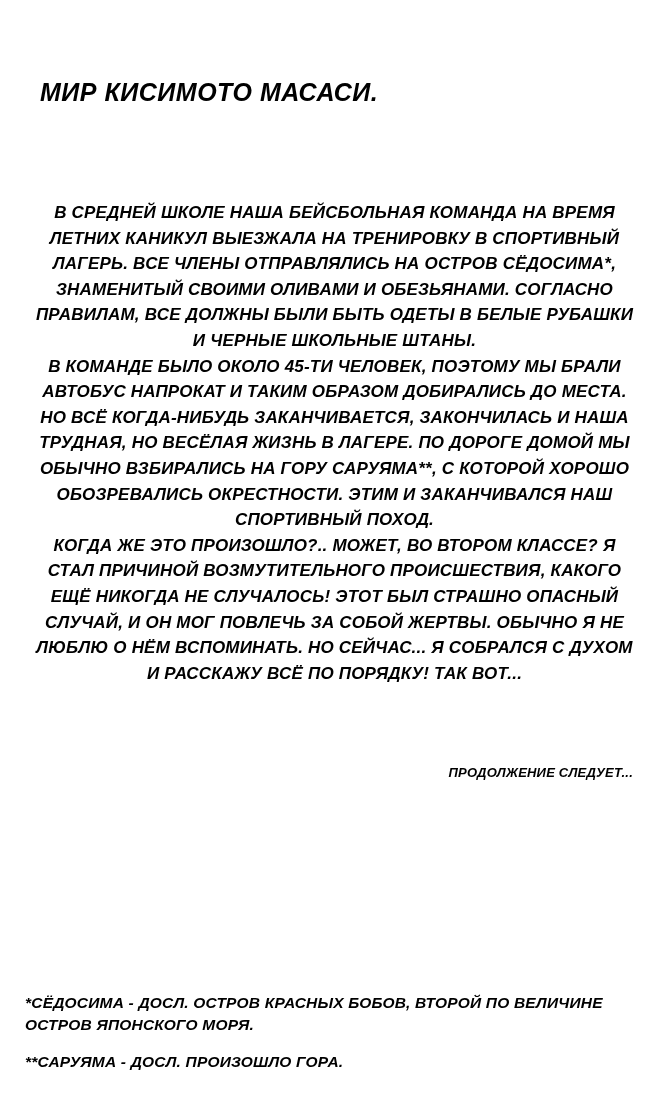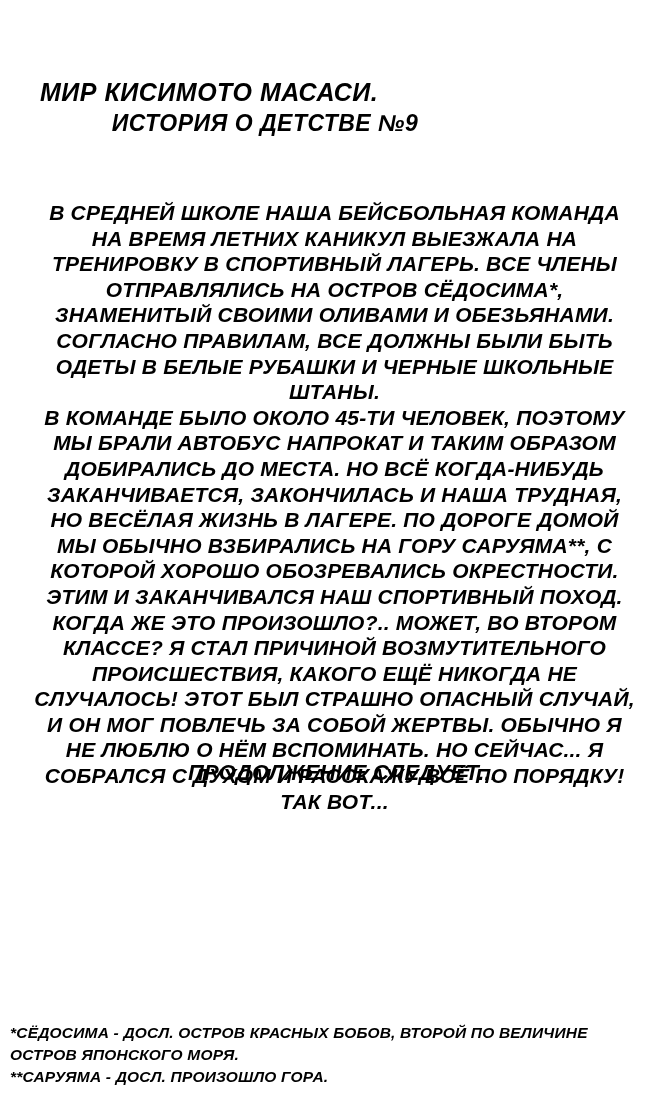--- a/index.html
+++ b/index.html
@@ -52,64 +52,63 @@
   .body-block {
     position: absolute;
     left: 34px;
     top: 200px;
     width: 601px;
     text-align: center;
   }
   .para {
     font-weight: bold;
     font-style: italic;
-    font-size: 21px;
+    font-size: 17px;
     line-height: 25.6px;
     letter-spacing: 0.2px;
     margin: 0;
   }
 
   .closing {
     position: absolute;
-    left: 42px;
+    left: 32px;
     top: 760px;
     width: 601px;
-    text-align: center;
+    text-align: right;
     font-weight: bold;
     font-style: italic;
-    font-size: 22px;
+    font-size: 13px;
     line-height: 25.6px;
     letter-spacing: 0.2px;
     padding-right: 6px;
   }
 
   .footnotes {
     position: absolute;
     left: 10px;
     bottom: 12px;
     width: 620px;
     text-align: left;
   }
   .footnote {
     font-weight: bold;
     font-style: italic;
     font-size: 15.5px;
     line-height: 22px;
     letter-spacing: 0.2px;
-    margin: 0;
+    margin: 15px;
   }
 </style>
 </head>
 <body>
 
 <div class="page">
 
   <div class="title-block">
     <div class="title-line1">МИР КИСИМОТО МАСАСИ.</div>
-    <div class="title-line2">ИСТОРИЯ О ДЕТСТВЕ №9</div>
   </div>
 
   <div class="body-block">
     <p class="para">В СРЕДНЕЙ ШКОЛЕ НАША БЕЙСБОЛЬНАЯ КОМАНДА НА ВРЕМЯ ЛЕТНИХ КАНИКУЛ ВЫЕЗЖАЛА НА ТРЕНИРОВКУ В СПОРТИВНЫЙ ЛАГЕРЬ. ВСЕ ЧЛЕНЫ ОТПРАВЛЯЛИСЬ НА ОСТРОВ СЁДОСИМА*, ЗНАМЕНИТЫЙ СВОИМИ ОЛИВАМИ И ОБЕЗЬЯНАМИ. СОГЛАСНО ПРАВИЛАМ, ВСЕ ДОЛЖНЫ БЫЛИ БЫТЬ ОДЕТЫ В БЕЛЫЕ РУБАШКИ И ЧЕРНЫЕ ШКОЛЬНЫЕ ШТАНЫ.</p>
     <p class="para">В КОМАНДЕ БЫЛО ОКОЛО 45-ТИ ЧЕЛОВЕК, ПОЭТОМУ МЫ БРАЛИ АВТОБУС НАПРОКАТ И ТАКИМ ОБРАЗОМ ДОБИРАЛИСЬ ДО МЕСТА. НО ВСЁ КОГДА-НИБУДЬ ЗАКАНЧИВАЕТСЯ, ЗАКОНЧИЛАСЬ И НАША ТРУДНАЯ, НО ВЕСЁЛАЯ ЖИЗНЬ В ЛАГЕРЕ. ПО ДОРОГЕ ДОМОЙ МЫ ОБЫЧНО ВЗБИРАЛИСЬ НА ГОРУ САРУЯМА**, С КОТОРОЙ ХОРОШО ОБОЗРЕВАЛИСЬ ОКРЕСТНОСТИ. ЭТИМ И ЗАКАНЧИВАЛСЯ НАШ СПОРТИВНЫЙ ПОХОД.</p>
     <p class="para">КОГДА ЖЕ ЭТО ПРОИЗОШЛО?.. МОЖЕТ, ВО ВТОРОМ КЛАССЕ? Я СТАЛ ПРИЧИНОЙ ВОЗМУТИТЕЛЬНОГО ПРОИСШЕСТВИЯ, КАКОГО ЕЩЁ НИКОГДА НЕ СЛУЧАЛОСЬ! ЭТОТ БЫЛ СТРАШНО ОПАСНЫЙ СЛУЧАЙ, И ОН МОГ ПОВЛЕЧЬ ЗА СОБОЙ ЖЕРТВЫ. ОБЫЧНО Я НЕ ЛЮБЛЮ О НЁМ ВСПОМИНАТЬ. НО СЕЙЧАС... Я СОБРАЛСЯ С ДУХОМ И РАССКАЖУ ВСЁ ПО ПОРЯДКУ! ТАК ВОТ...</p>
   </div>
 
   <div class="closing">ПРОДОЛЖЕНИЕ СЛЕДУЕТ...</div>
 

